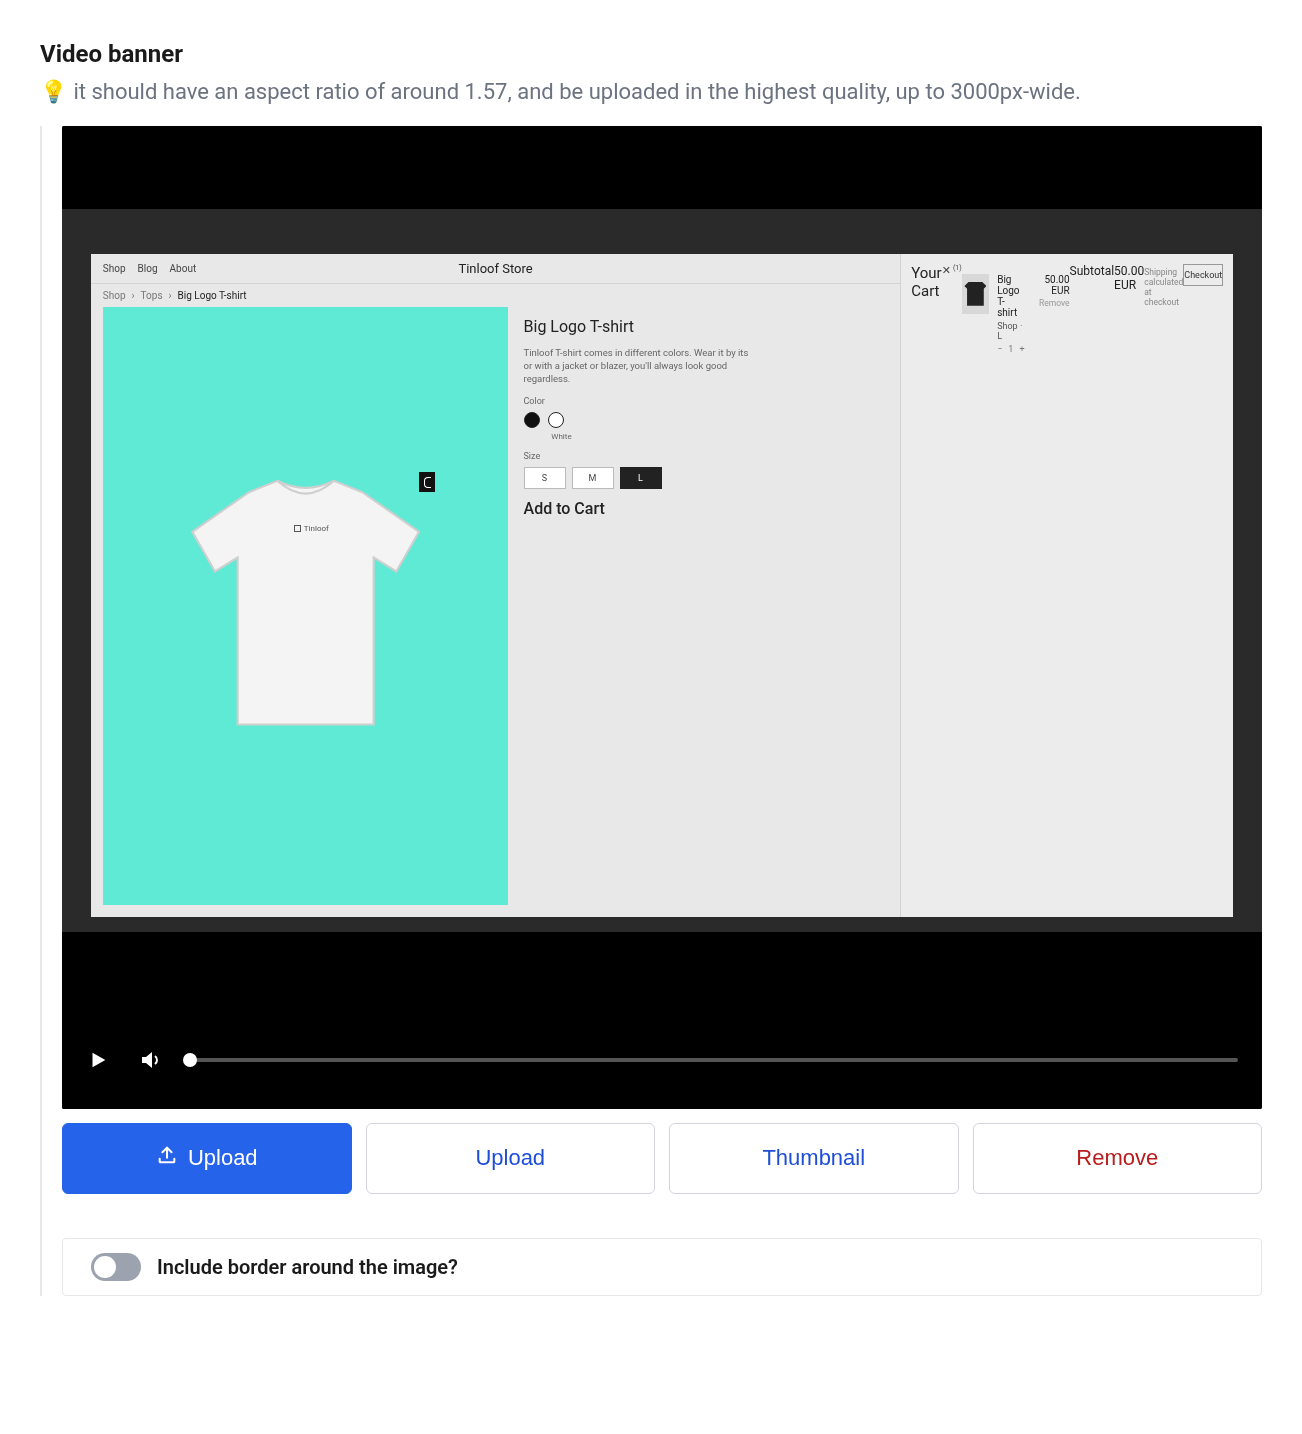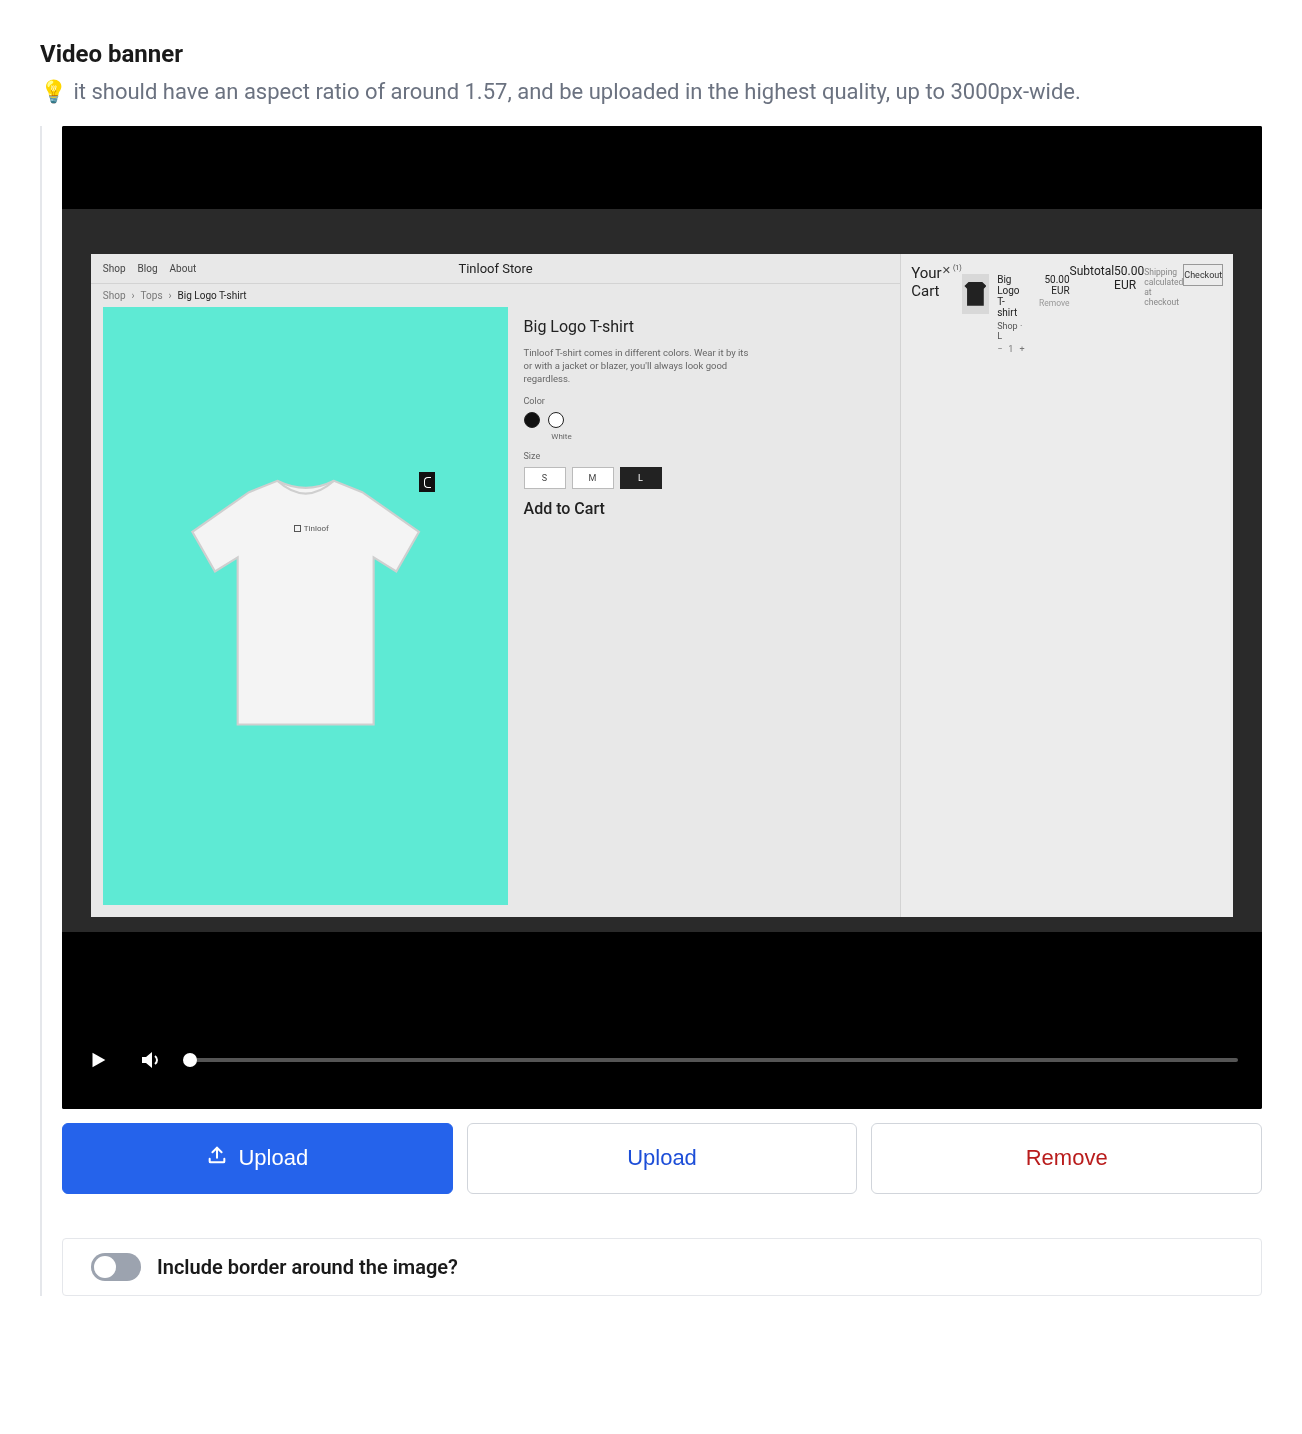--- a/index.html
+++ b/index.html
@@ -270,20 +270,23 @@
             <path d="M12 15V4"></path>
             <path d="M7 9l5-5 5 5"></path>
             <path d="M4 16v3a1 1 0 001 1h14a1 1 0 001-1v-3"></path>
           </svg>
       </span>
       <span>Upload</span>
     </button>
     <button class="act-btn browse">
       <span>Upload</span>
     </button>
+    <button class="act-btn thumb">
+      <span>Thumbnail</span>
+    </button>
     <button class="act-btn danger">
       <span>Remove</span>
     </button>
   </div>
 
   <div class="toggle-row">
     <div class="toggle">
       <div class="toggle-knob"></div>
     </div>
     <div class="toggle-label">Include border around the image?</div>

